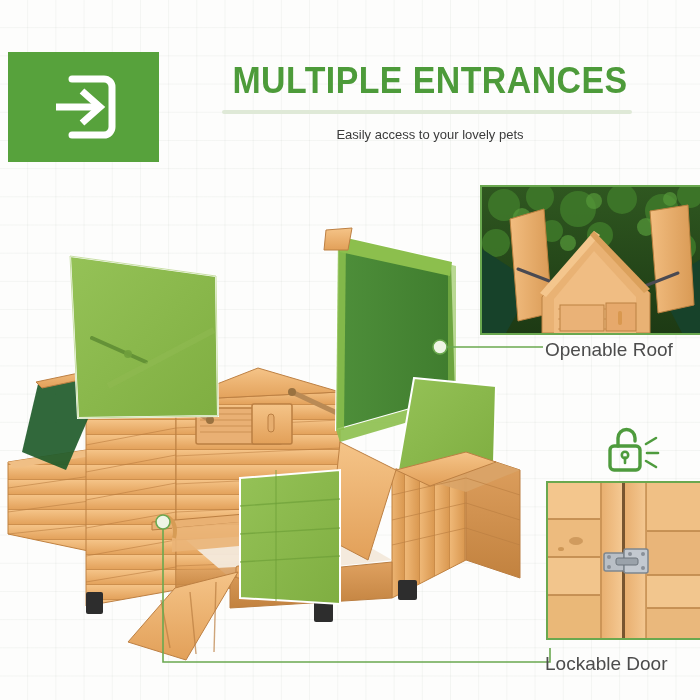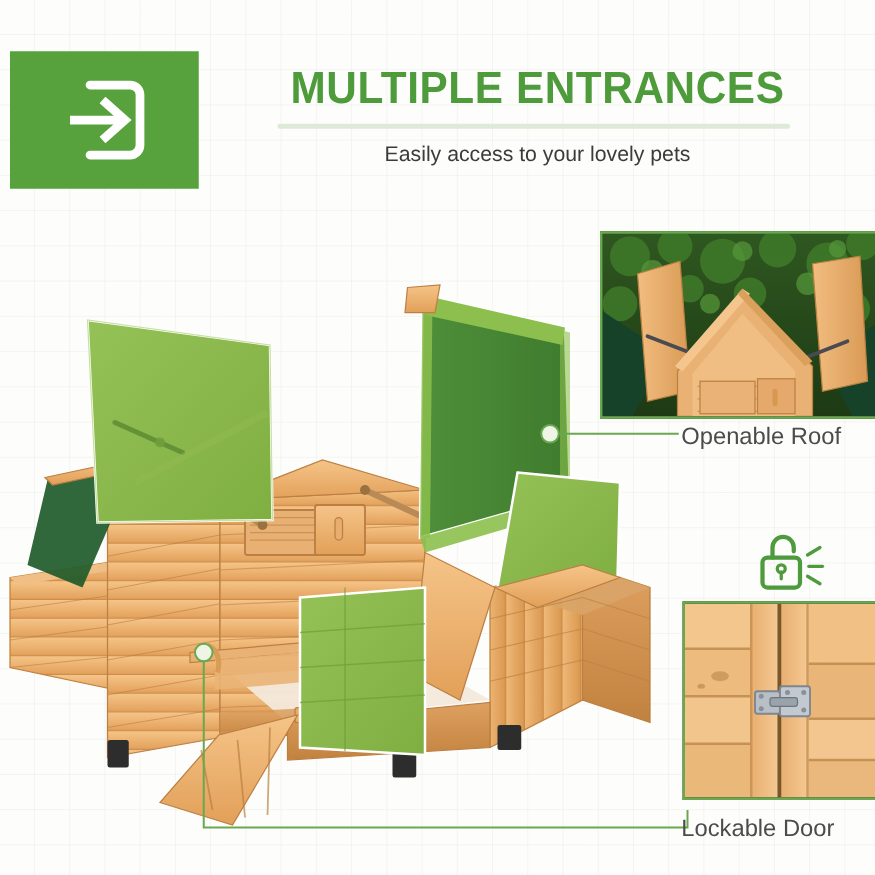--- a/index.html
+++ b/index.html
@@ -15,21 +15,21 @@
     position:absolute;left:0;top:0;width:700px;height:700px;
     background-color:#fdfdfc;
     background-image:
       linear-gradient(to right, rgba(140,160,140,.085) 1px, transparent 1px),
       linear-gradient(to bottom, rgba(140,160,140,.085) 1px, transparent 1px);
     background-size:28.2px 28.2px;
     background-position:-1px -1px;
     overflow:hidden;
   }
   
-  #header{position:absolute;left:0;top:3px;width:620px;height:170px;}
+  #header{position:absolute;left:0;top:14px;width:620px;height:170px;}
   #icon-tile{
     position:absolute;left:8px;top:38px;width:151px;height:110px;
     background:#57a23c;
     display:flex;align-items:center;justify-content:center;
   }
   #icon-tile svg{display:block;}
   #title{
     position:absolute;left:180px;top:46px;width:500px;
     text-align:center;
     color:#4d9b3a;
@@ -42,21 +42,21 @@
     white-space:nowrap;
   }
   #title-rule{
     position:absolute;left:222px;top:96px;width:410px;height:4px;
     background:#dfe9d7;border-radius:2px;
   }
   #subtitle{
     position:absolute;left:180px;top:108px;width:500px;
     text-align:center;
     color:#3b3b3b;
-    font-size:17px;
+    font-size:13px;
     line-height:26px;
     white-space:nowrap;
   }
   
   .inset{position:absolute;border:2px solid #6aa84f;overflow:hidden;background:#2b4a20;}
   #inset-roof{left:480px;top:185px;width:222px;height:146px;}
   #inset-door{left:546px;top:481px;width:158px;height:155px;}
   .inset svg{display:block;width:100%;height:100%;}
   
   .callout-label{

